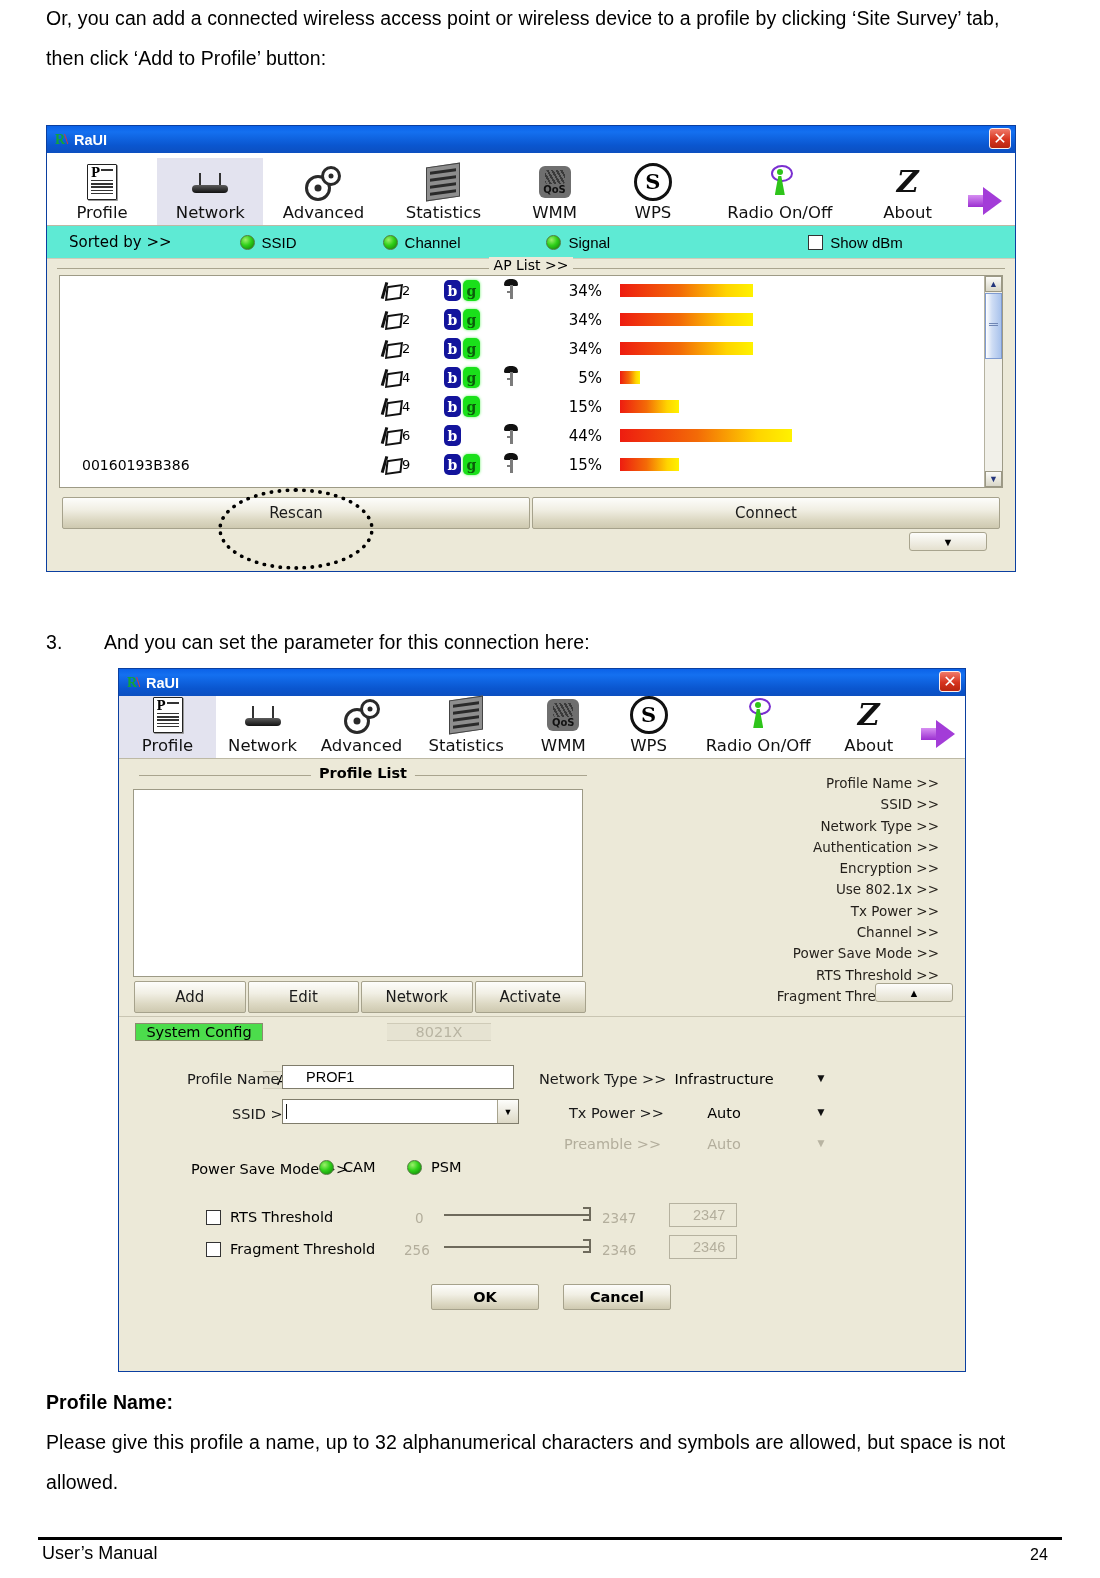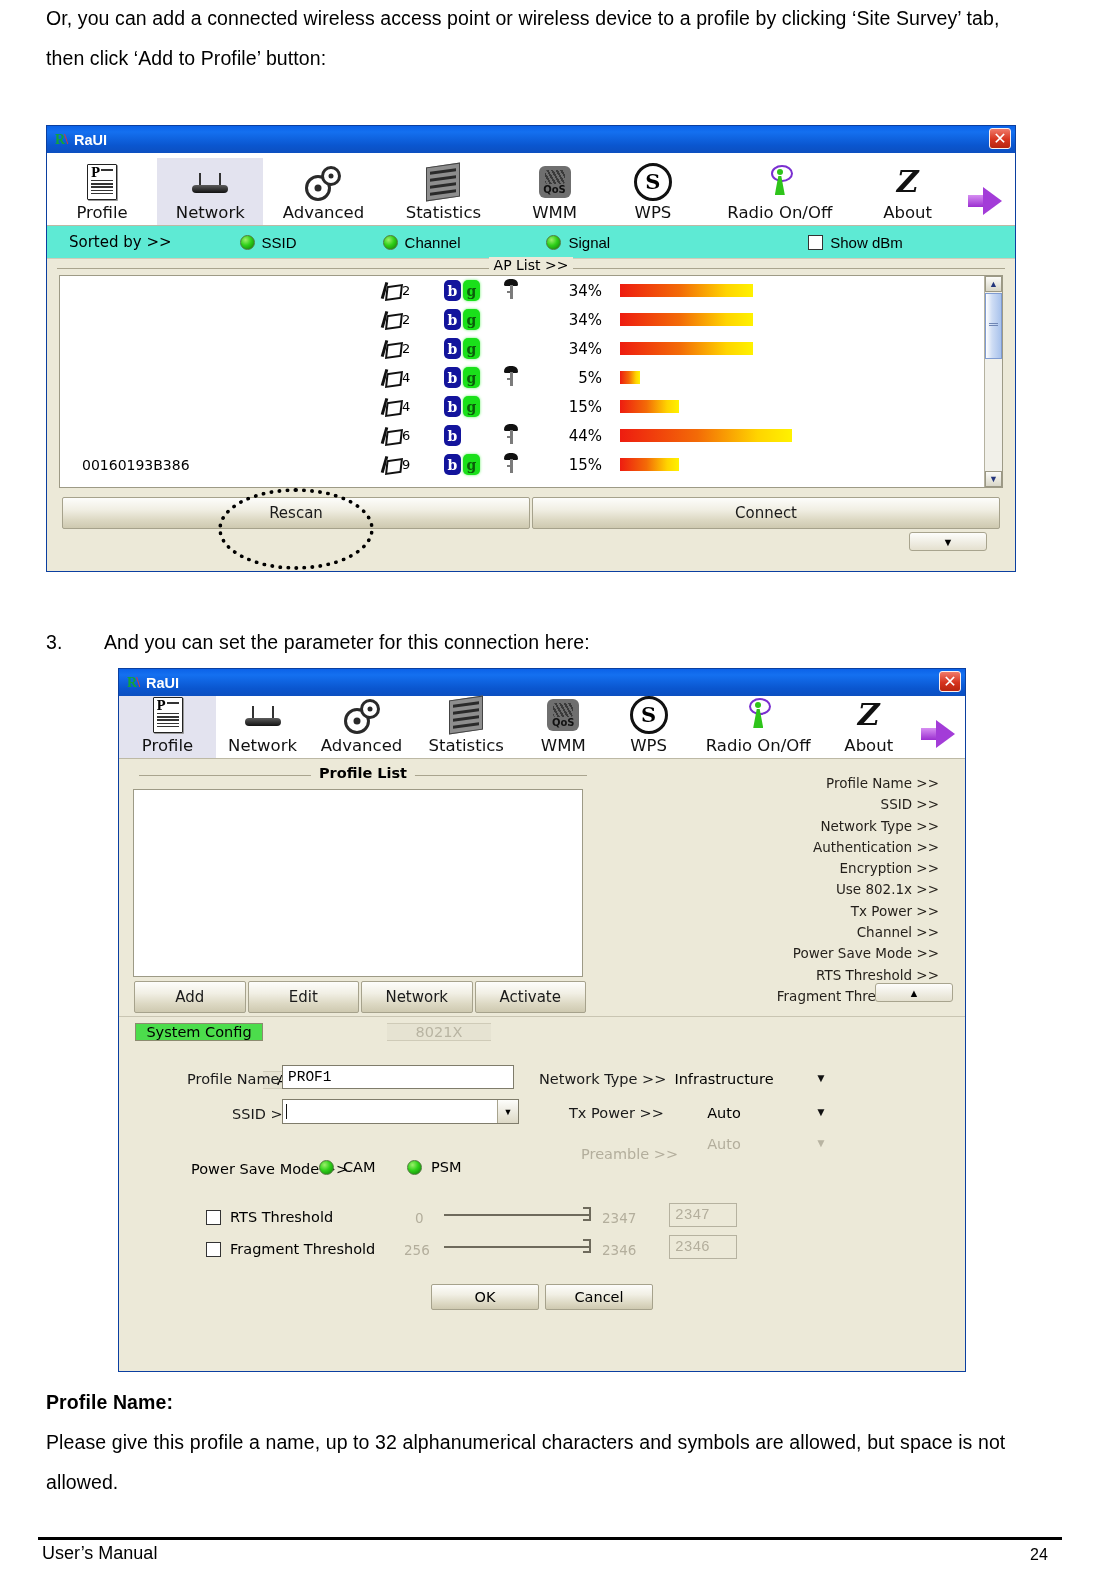--- a/index.html
+++ b/index.html
@@ -201,39 +201,39 @@
     font-family:"DejaVu Sans",sans-serif;}
   .tabrow{display:flex;background:#ece9d8;position:relative;}
   .ptab{height:18px;display:flex;align-items:center;justify-content:center;font-size:14.5px;
     font-family:"DejaVu Sans",sans-serif;}
   .ptab.green{background:#4cdd4c;border:1px solid #8b8b70;box-sizing:border-box;}
   .ptab.plain{background:#e6e3d2;border-top:1px solid #cfcbb8;border-bottom:1px solid #cfcbb8;box-sizing:border-box;}
   .ptab.dim{color:#b8b4a2;background:#e6e3d2;border-top:1px solid #cfcbb8;border-bottom:1px solid #cfcbb8;box-sizing:border-box;}
   .flbl{position:absolute;font-size:14.5px;font-family:"DejaVu Sans",sans-serif;color:#1a1a1a;}
   .flbl.dim{color:#b3ae9c;}
   .tbox{position:absolute;background:#fff;border:1px solid #7f7c6b;box-sizing:border-box;
-    font-size:14.5px;display:flex;align-items:center;padding-left:5px;
-    font-family:Liberation Mono, monospace;}
+    font-size:14.5px;display:flex;align-items:center;padding-left:23px;
+    font-family:Liberation Sans, sans-serif;}
   .tbox.grey{background:#ece9d8;color:#b3ae9c;border:1px solid #b6b2a0;}
   .combo{position:absolute;background:#fff;border:1px solid #7f7c6b;box-sizing:border-box;display:flex;
     align-items:center;font-size:14.5px;}
   .combo .caret{margin-left:auto;width:20px;height:100%;display:flex;align-items:center;justify-content:center;
     background:linear-gradient(180deg,#fdfdfb,#ddd9c6);border-left:1px solid #a8a48e;font-size:9px;}
   .combo .cursor{width:1px;height:15px;background:#111;margin-left:3px;}
   .ddv{position:absolute;font-size:14.5px;text-align:center;font-family:"DejaVu Sans",sans-serif;}
   .ddv.dim{color:#b3ae9c;}
   .caret-std{position:absolute;font-size:12px;color:#111;}
   .caret-std.dim{color:#b8b4a2;}
   .slider{position:absolute;height:14px;}
   .slider .track{position:absolute;left:0;right:0;top:7px;height:2px;background:#6e6a5c;}
   .slider .knob{position:absolute;right:0;top:0;width:8px;height:14px;
     border:2px solid #6e6a5c;border-left:none;box-sizing:border-box;background:transparent;}
   .smin{position:absolute;font-size:13.5px;color:#b3ae9c;font-family:"DejaVu Sans",sans-serif;}
   .smax{position:absolute;font-size:13.5px;color:#b3ae9c;font-family:"DejaVu Sans",sans-serif;}
-  .okrow{position:absolute;display:flex;gap:6px;}
+  .okrow{position:absolute;display:flex;gap:24px;font-weight:bold;}
   .okbtn{width:108px;height:26px;
     background:linear-gradient(180deg,#fdfdfb 0%,#f1efe4 40%,#ddd9c4 75%,#cec9b0 100%);
     border:1px solid #a6a28c;box-sizing:border-box;border-radius:2px;
     display:flex;align-items:center;justify-content:center;font-size:14.5px;
     font-family:"DejaVu Sans",sans-serif;}
   .pslbl{position:absolute;font-size:14.5px;font-family:"DejaVu Sans",sans-serif;}
   .chkrow{position:absolute;display:flex;align-items:center;gap:9px;font-size:14.5px;
     font-family:"DejaVu Sans",sans-serif;}
 </style>
 </head>
@@ -646,21 +646,21 @@
       </div>
 
       <div class="flbl" style="left:420px;top:20px;">Network Type &gt;&gt;</div>
       <div class="ddv" style="left:530px;top:20px;width:150px;">Infrastructure</div>
       <div class="caret-std" style="left:696px;top:20px;">▼</div>
 
       <div class="flbl" style="left:450px;top:54px;">Tx Power &gt;&gt;</div>
       <div class="ddv" style="left:530px;top:54px;width:150px;">Auto</div>
       <div class="caret-std" style="left:696px;top:54px;">▼</div>
 
-      <div class="flbl dim" style="left:445px;top:95px;margin-left:17px;">Preamble &gt;&gt;</div>
+      <div class="flbl dim" style="left:445px;top:85px;">Preamble &gt;&gt;</div>
       <div class="ddv dim" style="left:530px;top:85px;width:150px;">Auto</div>
       <div class="caret-std dim" style="left:696px;top:85px;">▼</div>
 
       <div class="pslbl" style="left:72px;top:110px;">Power Save Mode &gt;&gt;</div>
       <div class="chkrow" style="left:200px;top:108px;">
         <span class="radio-g"></span>
         <span>CAM</span>
       </div>
       <div class="chkrow" style="left:288px;top:108px;">
         <span class="radio-g"></span>

